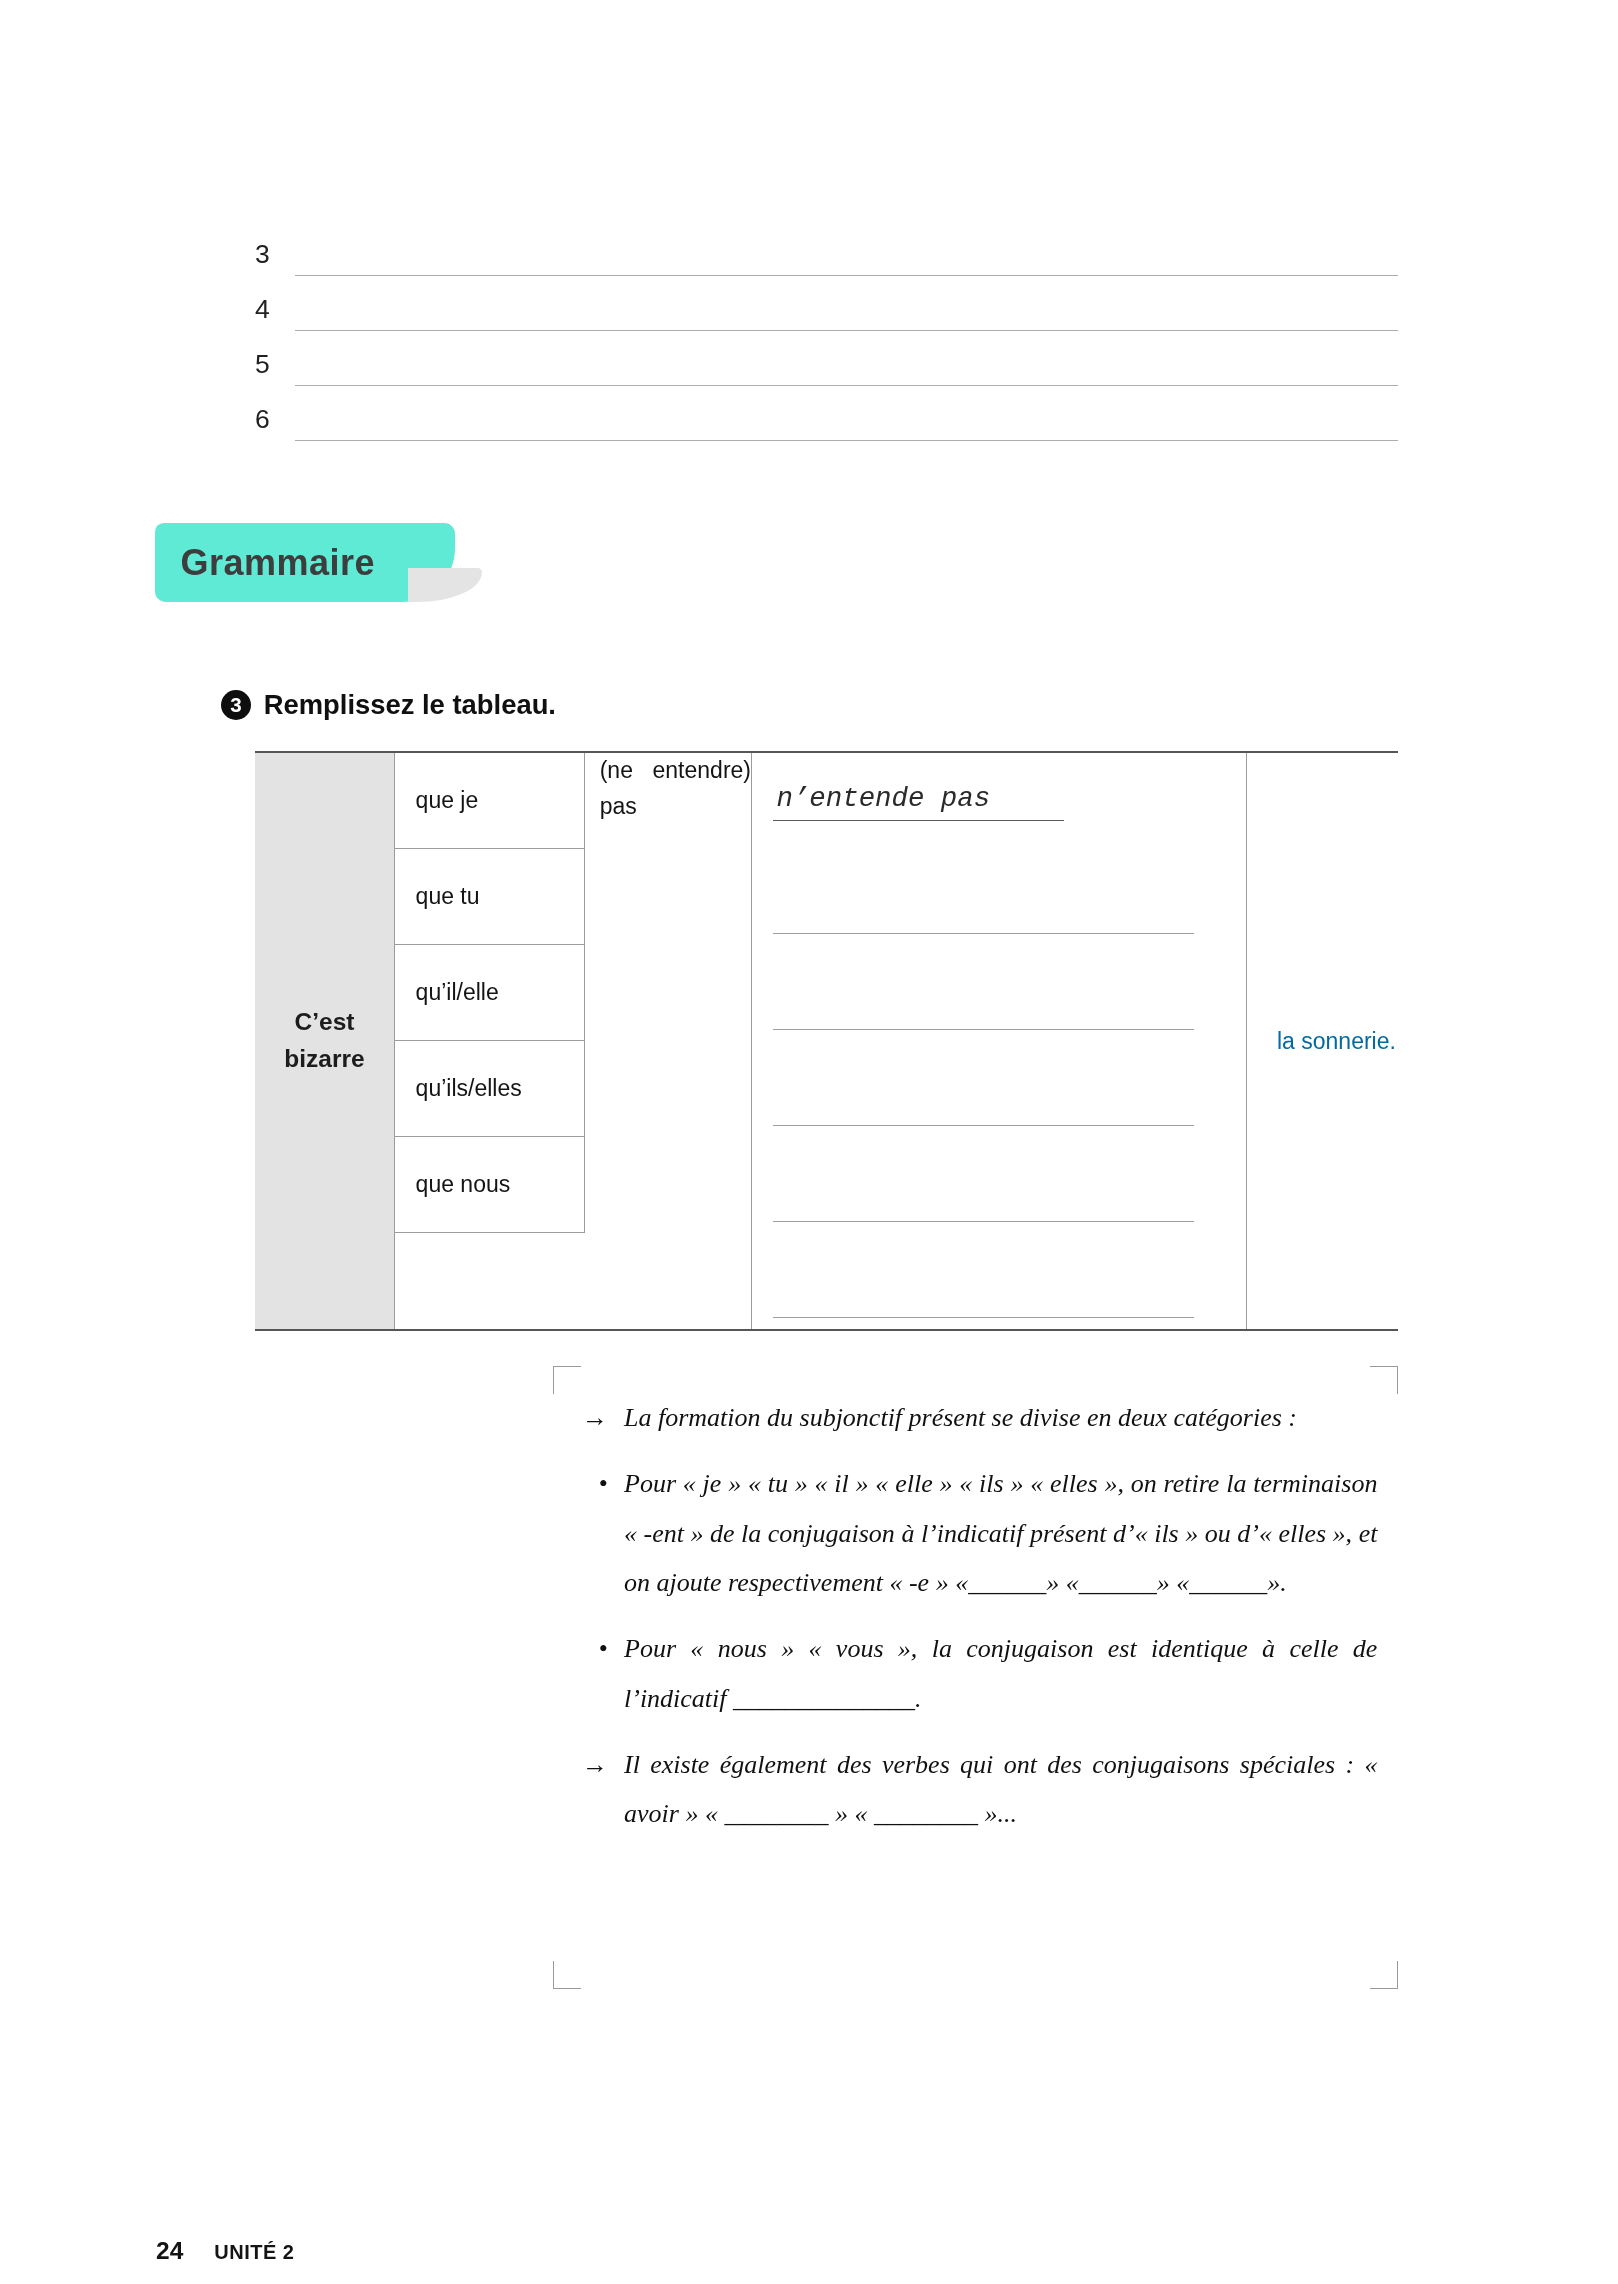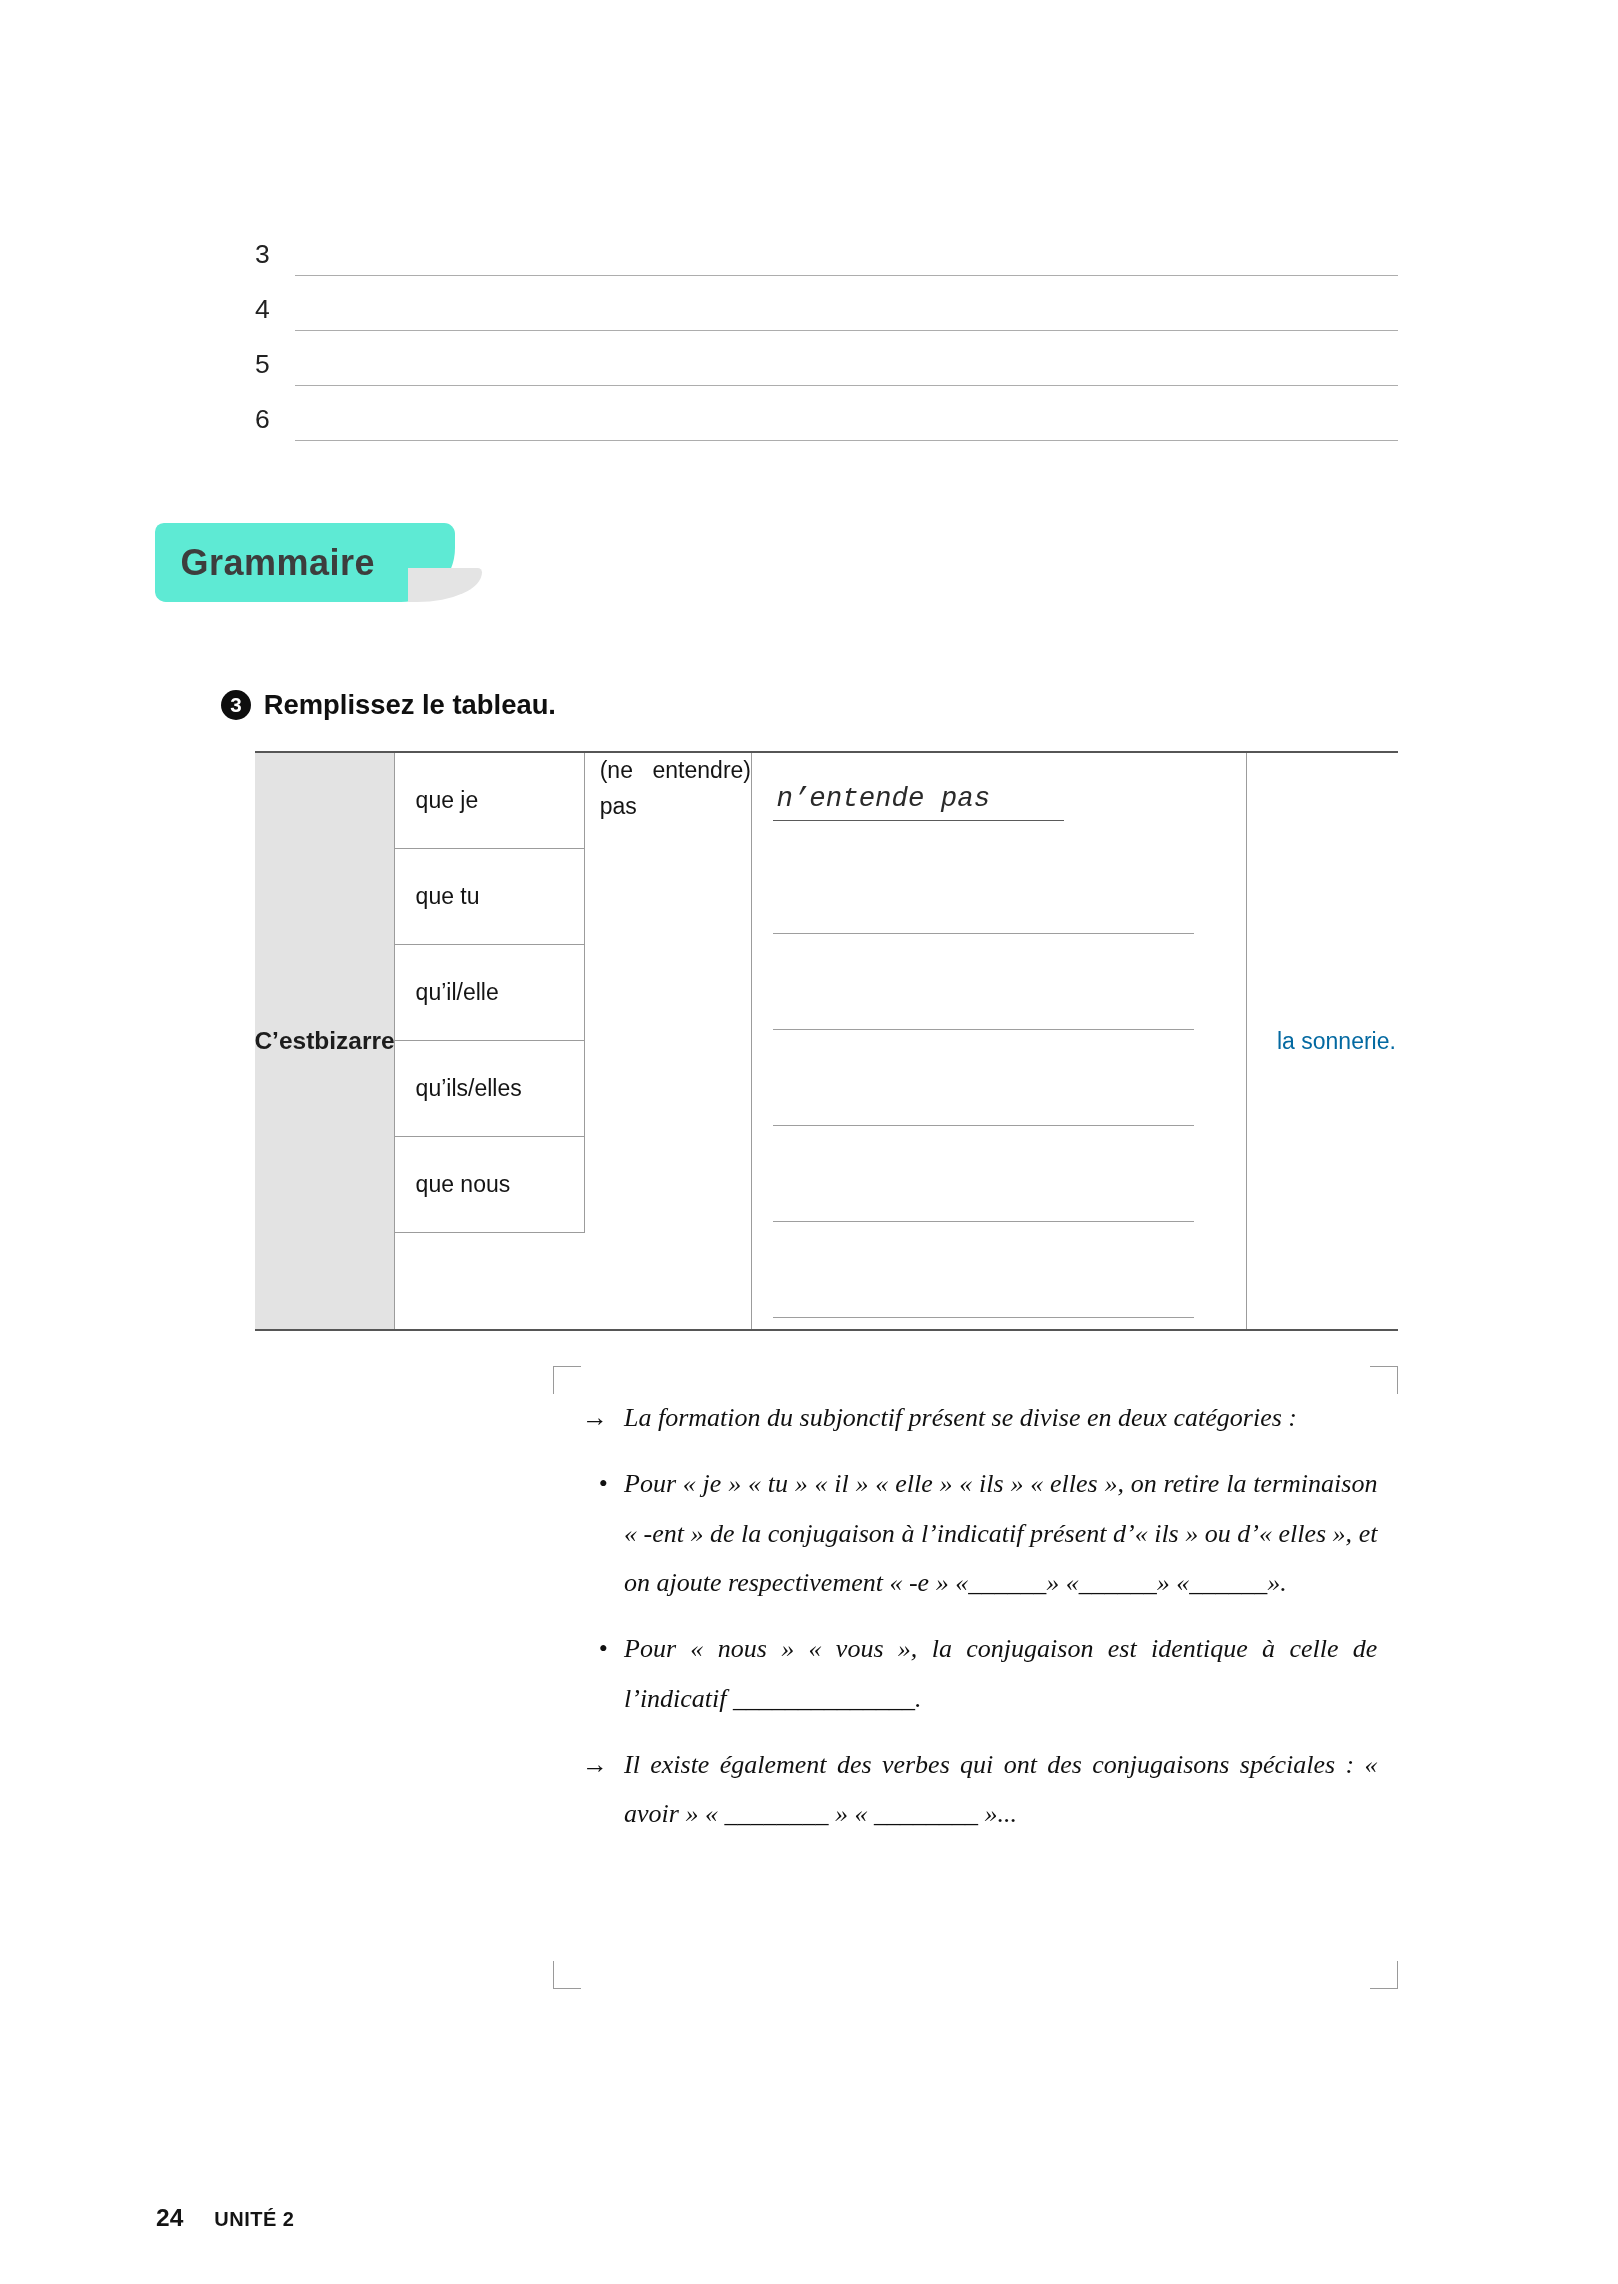--- a/index.html
+++ b/index.html
@@ -41,21 +41,21 @@
   .gtable {
     position:absolute; left:255px; top:751px; width:1143px;
     display:grid;
     grid-template-columns:140px 190px 167px 470px 176px;
     grid-template-rows:repeat(6,96px);
     border-top:2px solid #565656; border-bottom:2px solid #565656;
   }
   .r1{grid-row:1} .r2{grid-row:2} .r3{grid-row:3} .r4{grid-row:4} .r5{grid-row:5} .r6{grid-row:6}
   .cell-left {
     grid-column:1; grid-row:1/7; background:#e3e3e3; border-right:1.5px solid #9c9c9c;
-    display:flex; flex-direction:row; justify-content:center; align-items:center;
+    display:flex; flex-direction:column; justify-content:center; align-items:center;
     font-weight:bold; font-size:24.5px; color:#1d1d1d; line-height:1.5; text-align:center;
   }
   .cell-pronoun {
     grid-column:2; border-right:1.5px solid #9c9c9c; border-bottom:1.5px solid #9c9c9c;
     display:flex; align-items:center; padding-left:20.6px; font-size:23px; color:#141414;
   }
   .cell-pronoun.r6 { border-bottom:none; }
   .cell-verb {
     grid-column:3; grid-row:1/7; border-right:1.5px solid #9c9c9c;
     display:flex; flex-direction:row; justify-content:center; padding-left:14.7px;
@@ -85,21 +85,21 @@
   .note-item {
     display:flex; font-family:"Liberation Serif", serif; font-size:26px; color:#111;
     line-height:1.9; margin-bottom:16.7px;
   }
   .note-item .marker { width:42px; flex:none; }
   .note-item .marker.bullet { padding-left:16.7px; }
   .note-item .text { flex:1; text-align:justify;font-style:italic; }
 
   
   .footer { position:absolute; left:156px; top:2204px; display:flex; align-items:baseline; gap:31px; }
-  .page-num { font-size:24.5px; font-weight:bold; color:#141414; }
+  .page-num { font-size:24.5px; font-weight:bold; color:#141414;margin-top:33px; }
   .unit-label { font-size:20px; font-weight:bold; color:#141414; letter-spacing:0.5px; }
 </style>
 </head>
 <body>
 
 <div class="numbered-lines">
   <div class="num-row">
     <span class="num">3</span>
     <span class="rule"></span>
   </div>

